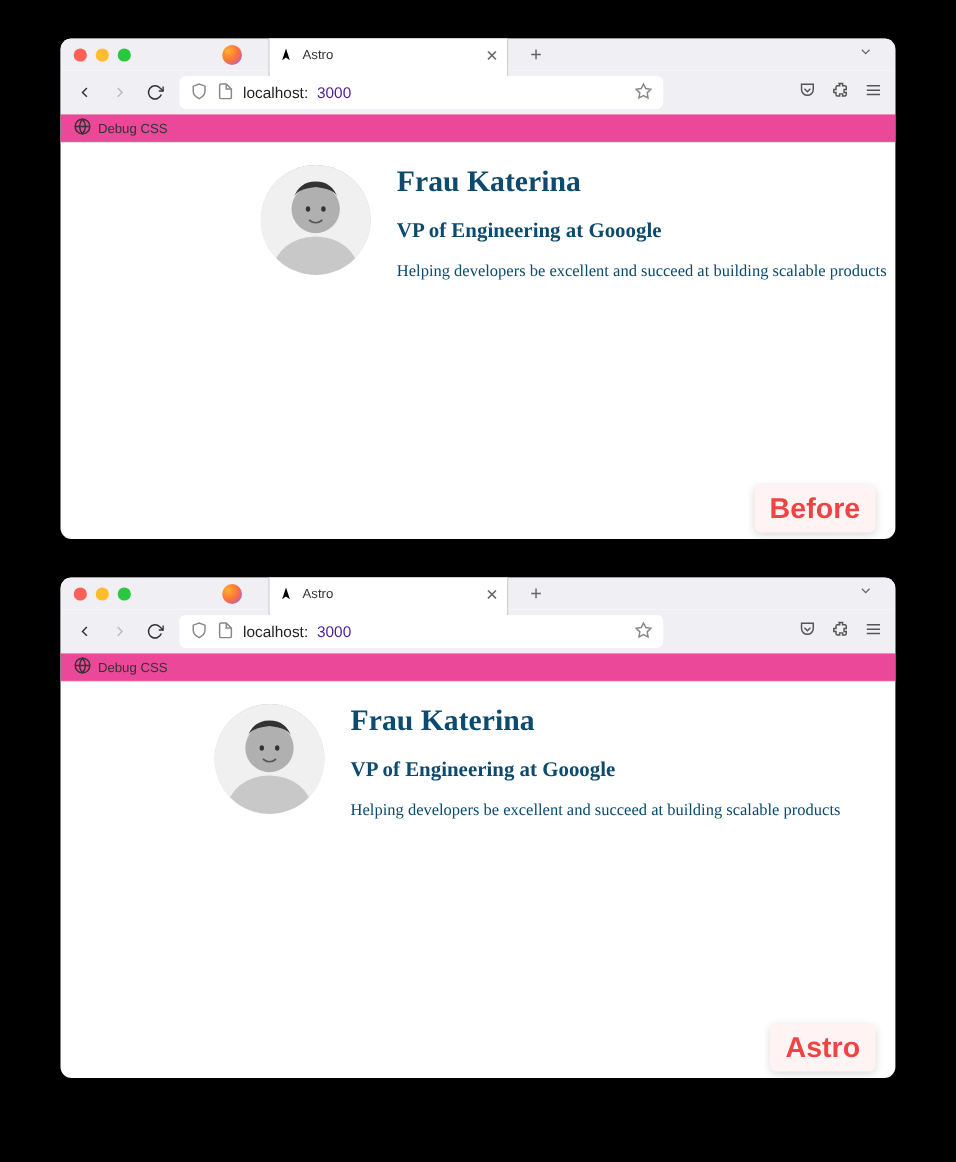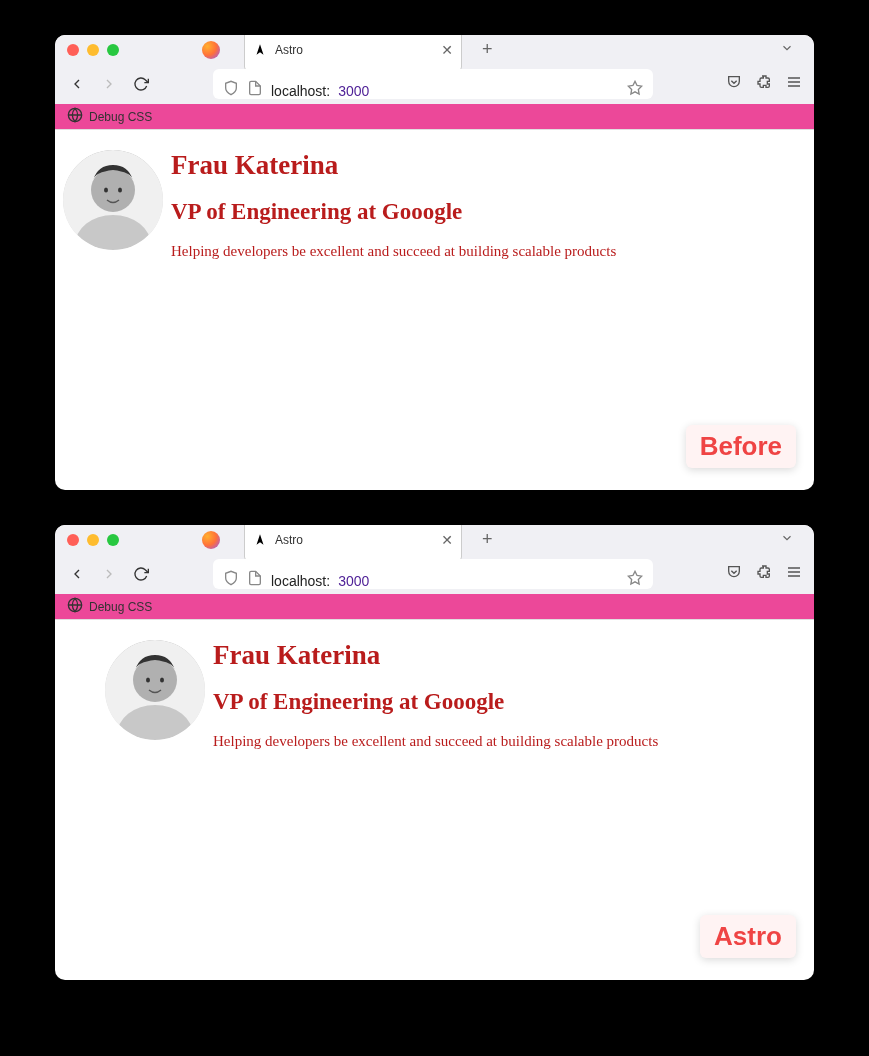--- a/index.html
+++ b/index.html
@@ -72,77 +72,77 @@
       gap: 12px;
     }
     .nav-btn { width: 20px; height: 20px; display: flex; align-items: center; justify-content: center; color: #666; cursor: pointer; }
     .nav-btn.disabled { color: #bbb; }
     .url-bar {
       background: #fff;
       border-radius: 6px;
       height: 30px;
       flex: 0 0 440px;
       display: flex;
-      align-items: flex-end;
+      align-items: center;
       padding: 0 10px;
       gap: 8px;
-      margin-left: 50px;
       font-size: 14px;
     }
     .url-host { color: #222; }
     .url-port { color: #4c1d95; }
     .url-star { margin-left: auto; color: #888; }
     .toolbar-icons { margin-left: auto; display: flex; gap: 14px; align-items: center; color: #555; }
     .bookmark-bar {
       background: #ec4899;
       height: 26px;
       display: flex;
       align-items: center;
       padding: 0 12px;
       gap: 6px;
       font-size: 12px;
       color: #333;
       border-bottom: 1px solid #e0e0e0;
     }
     .content {
       padding: 20px 8px;
       display: flex;
-      gap: 8px;
+      gap: 24px;
       font-family: Georgia, "Times New Roman", serif;
-      color: #b91c1c;
+      color: #0c4a6e;
+      justify-content: flex-end;
     }
     .content.padded {
       padding: 20px 50px;
     }
     .avatar {
       width: 100px;
       height: 100px;
       border-radius: 50%;
       background: radial-gradient(circle at 50% 35%, #888 0%, #aaa 30%, #ddd 60%, #f5f5f5 100%);
       flex-shrink: 0;
       overflow: hidden;
       position: relative;
     }
     .avatar svg { width: 100%; height: 100%; }
     .profile-info h1 {
       font-size: 27px;
       font-weight: bold;
       margin-bottom: 18px;
     }
     .profile-info h2 {
-      font-size: 23px;
+      font-size: 19px;
       font-weight: bold;
       margin-bottom: 18px;
     }
     .profile-info p {
       font-size: 15px;
     }
     .label-badge {
       position: absolute;
-      bottom: 22px;
+      bottom: 6px;
       right: 18px;
       background: #fff3f3;
       color: #ef4444;
       font-family: -apple-system, sans-serif;
       font-weight: 700;
       font-size: 26px;
       padding: 6px 14px;
       border-radius: 6px;
       box-shadow: 0 2px 8px rgba(0,0,0,0.15);
     }

